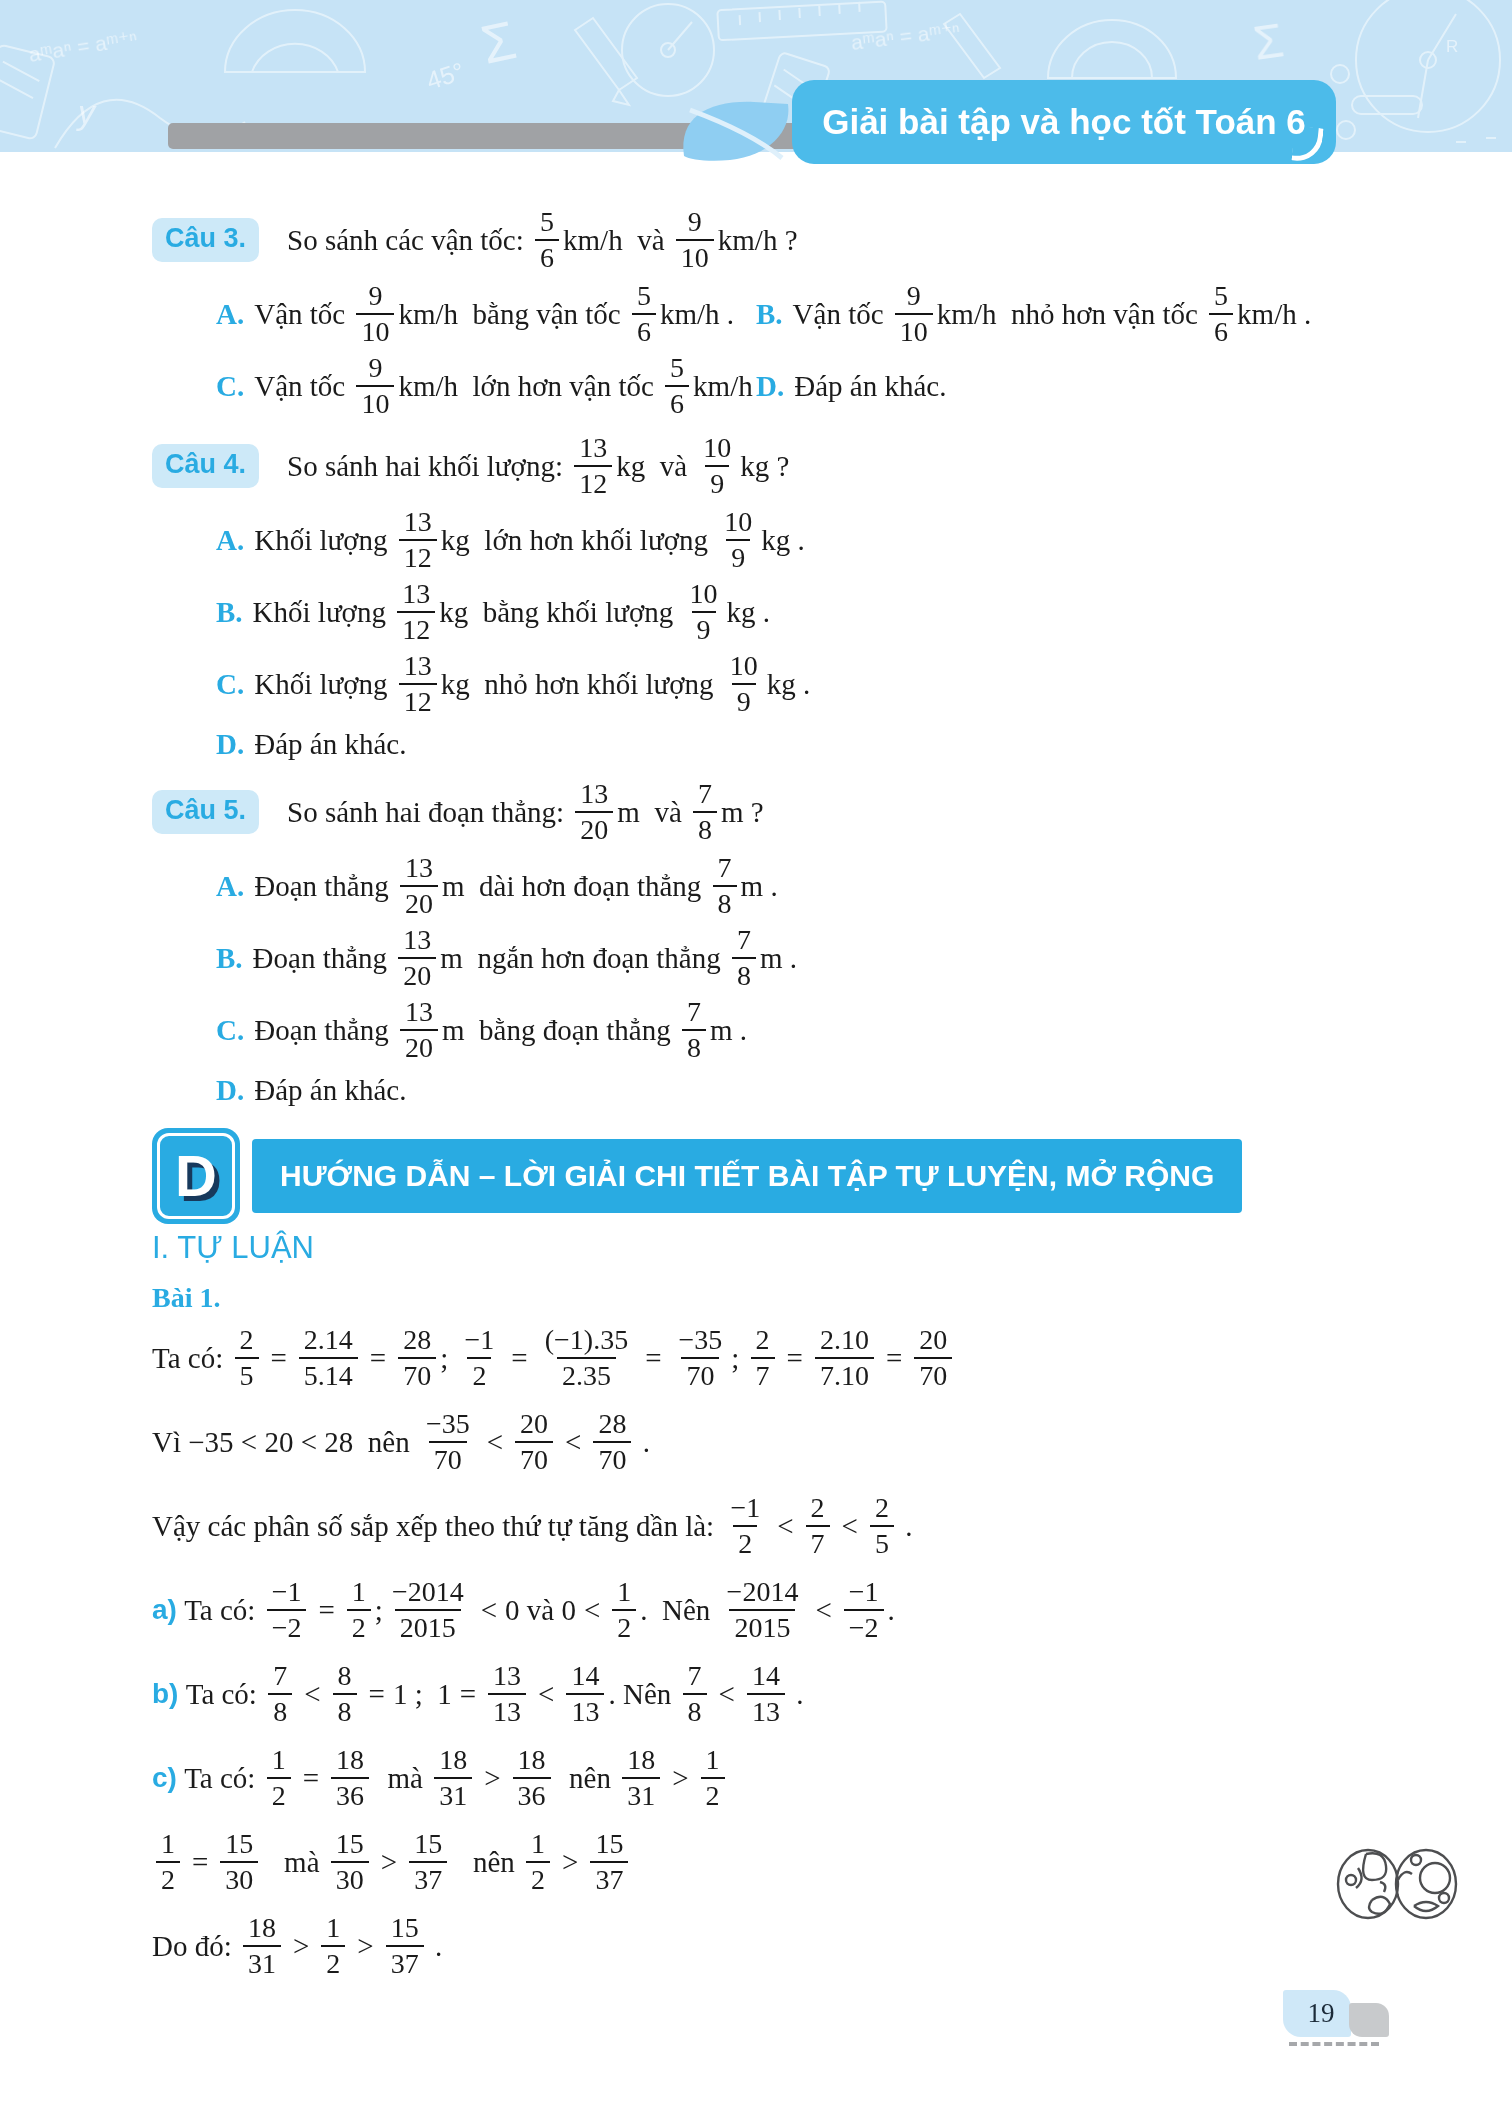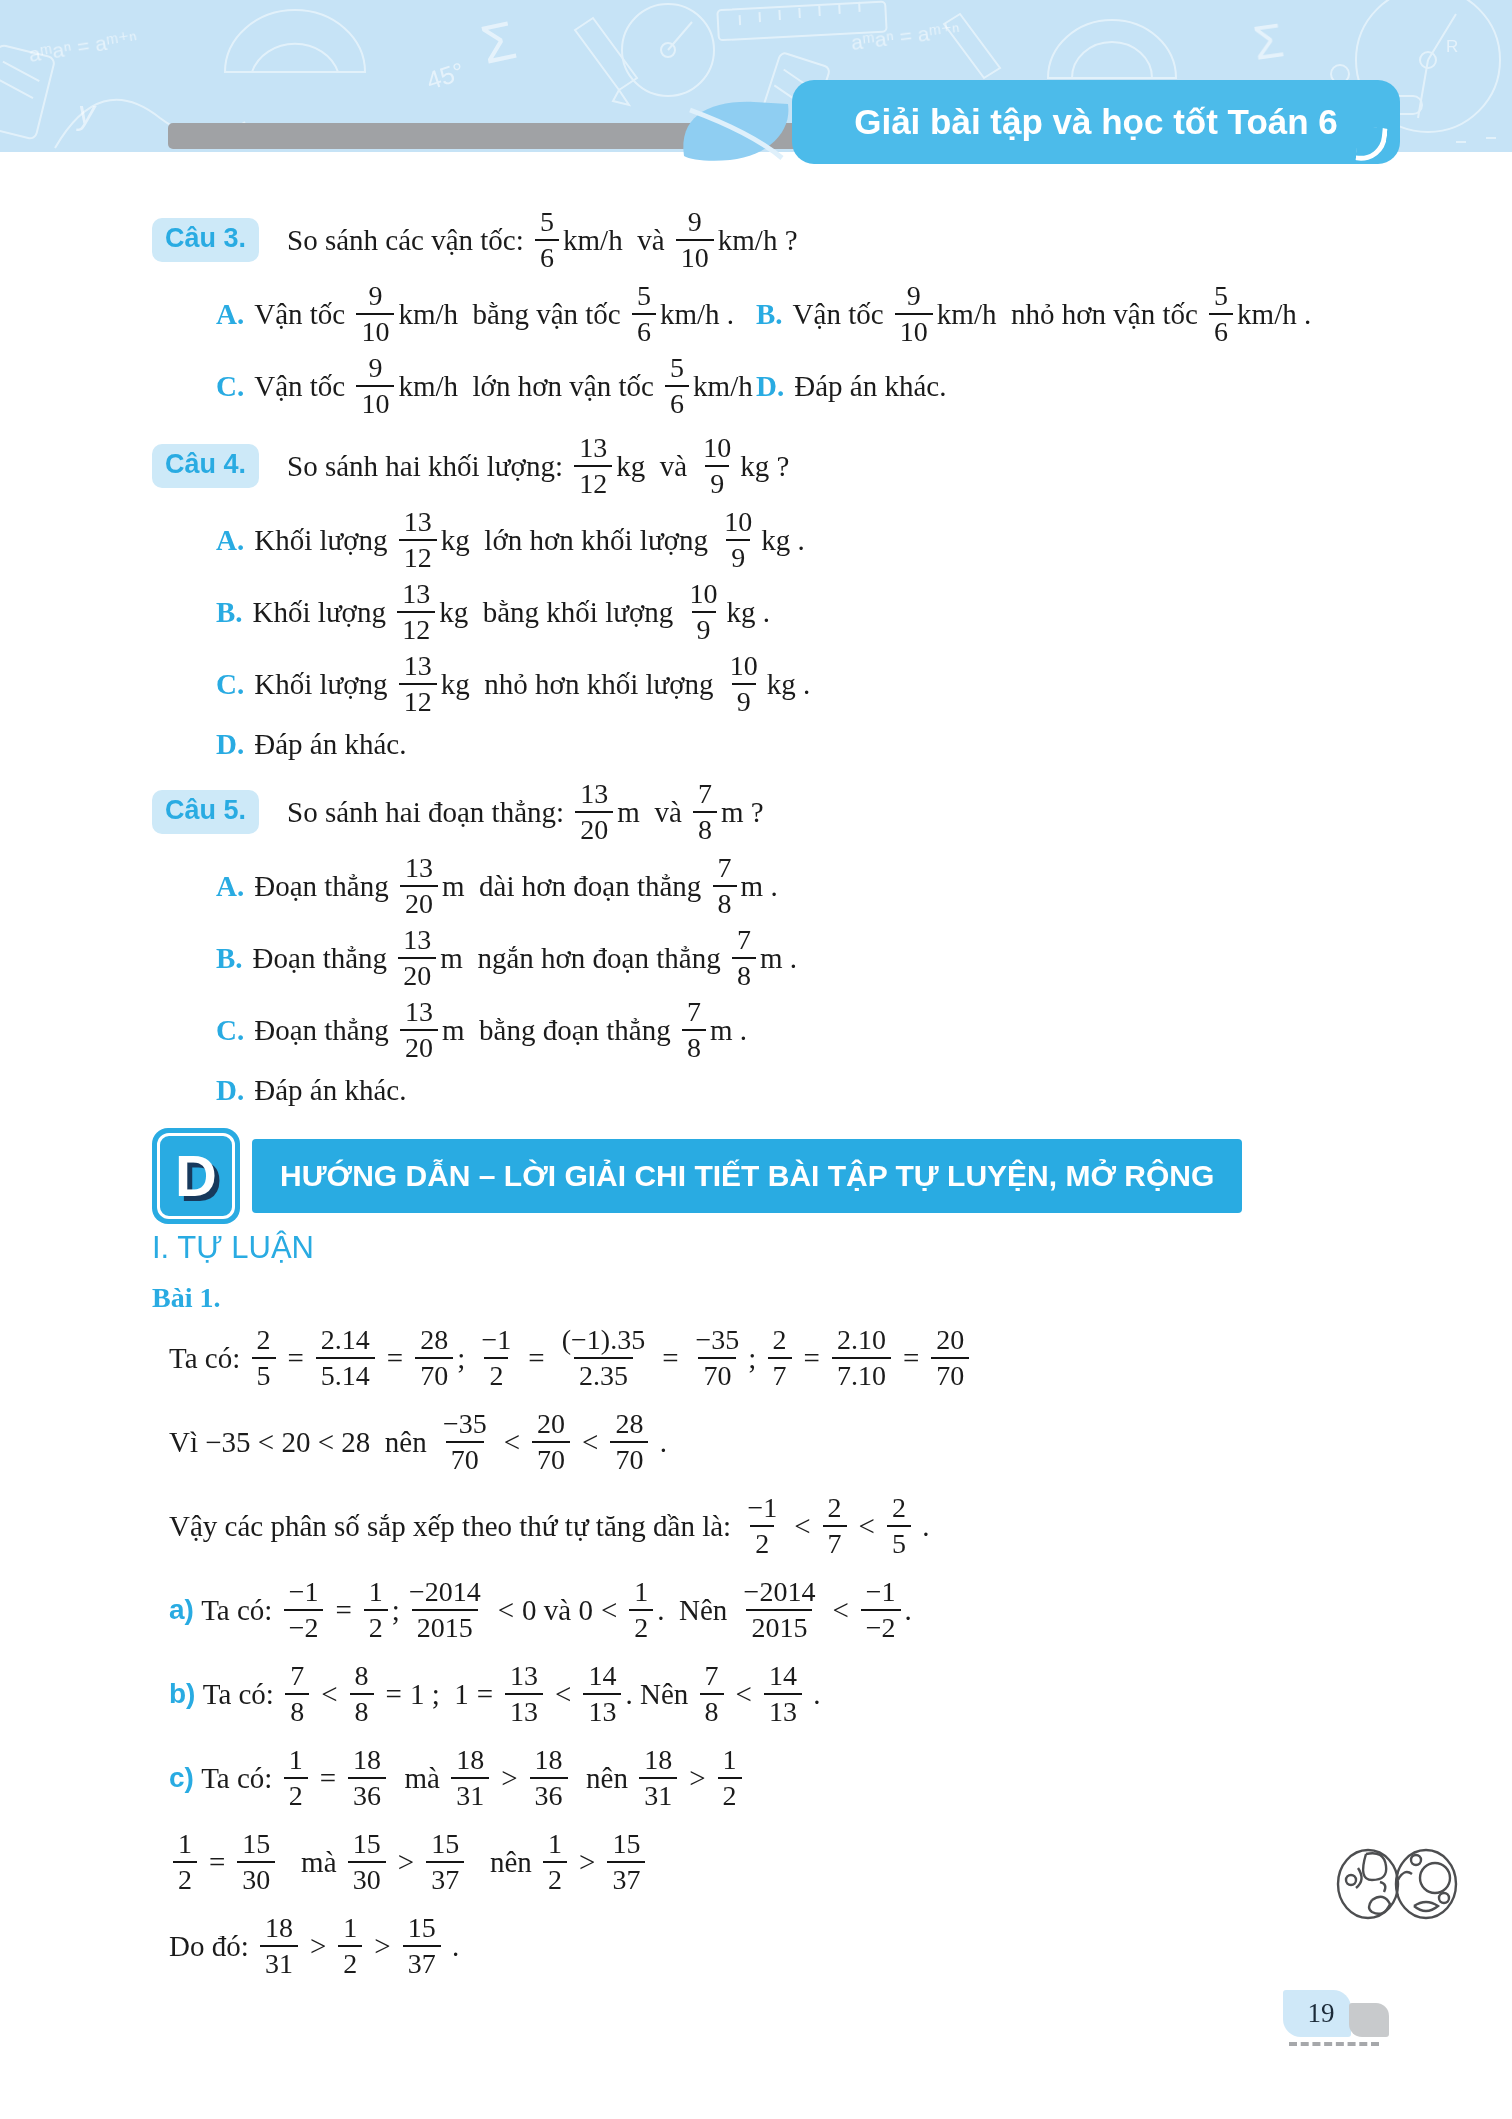--- a/index.html
+++ b/index.html
@@ -11,21 +11,21 @@
   html,body{margin:0;padding:0;background:#ffffff;}
   .page{position:relative;width:1512px;height:2119px;background:#fff;overflow:hidden;
         font-family:var(--serif);color:#1b1b1b;}
 
   
   .band{position:absolute;top:0;left:0;width:1512px;height:152px;background:var(--band);}
   .doodles{position:absolute;top:0;left:0;}
   .graybar{position:absolute;top:123px;left:168px;width:660px;height:26px;
            background:var(--graybar);border-radius:5px;}
   .leaf{position:absolute;top:98px;left:676px;width:118px;height:64px;}
-  .tab{position:absolute;top:80px;left:792px;width:608px;height:84px;background:var(--tab);
+  .tab{position:absolute;top:80px;left:792px;width:544px;height:84px;background:var(--tab);
        border-radius:22px;display:flex;align-items:center;justify-content:center;}
   .tab::after{content:"";position:absolute;right:14px;bottom:2px;width:24px;height:30px;
        border-right:5px solid #fff;border-bottom:5px solid #fff;border-radius:0 0 26px 0;
        transform:rotate(6deg);}
   .tab-title{color:#fff;font-family:var(--sans);font-weight:bold;font-size:35px;white-space:nowrap;}
 
   
   .content{position:absolute;top:152px;left:0;width:1512px;box-sizing:border-box;
            padding:50px 40px 0 152px;}
   .mrow{display:flex;align-items:center;flex-wrap:nowrap;}
@@ -57,21 +57,21 @@
   .d-icon::before{content:"";position:absolute;inset:5px;border:3px solid #fff;border-radius:12px;}
   .d-letter{font-family:var(--sans);font-weight:800;font-size:58px;color:#fff;
             text-shadow:5px 5px 0 #17395c;position:relative;line-height:1;}
   .banner-pill{background:var(--accent);color:#fff;font-family:Liberation Sans, sans-serif;font-weight:bold;
                font-size:30px;padding:20px 28px;border-radius:4px;white-space:nowrap;}
 
   .heading{font-family:var(--sans);font-weight:normal;font-size:31px;color:var(--accent);
            margin-top:6px;}
   .ex-label{font-family:Liberation Serif, serif;font-weight:bold;font-size:28px;color:var(--accent);
             margin-top:16px;margin-bottom:2px;}
-  .ex-row{min-height:84px;margin-left:17px;}
+  .ex-row{min-height:84px;margin-left:0;}
 
   
   .globes{position:absolute;left:1336px;top:1846px;}
   .pagebox{position:absolute;left:1283px;top:1990px;width:60px;height:47px;
            background:var(--pagebox);border-radius:3px 18px 3px 18px;
            display:flex;align-items:center;justify-content:center;font-size:27px;color:#1c2b39;padding-left:8px;}
   .pagegray{position:absolute;left:1349px;top:2003px;width:40px;height:34px;
             background:var(--pagegray);border-radius:3px 13px 3px 13px;}
   .pagedash{position:absolute;left:1289px;top:2042px;width:90px;height:0;
             border-top:4px dashed #a6a8ab;}

